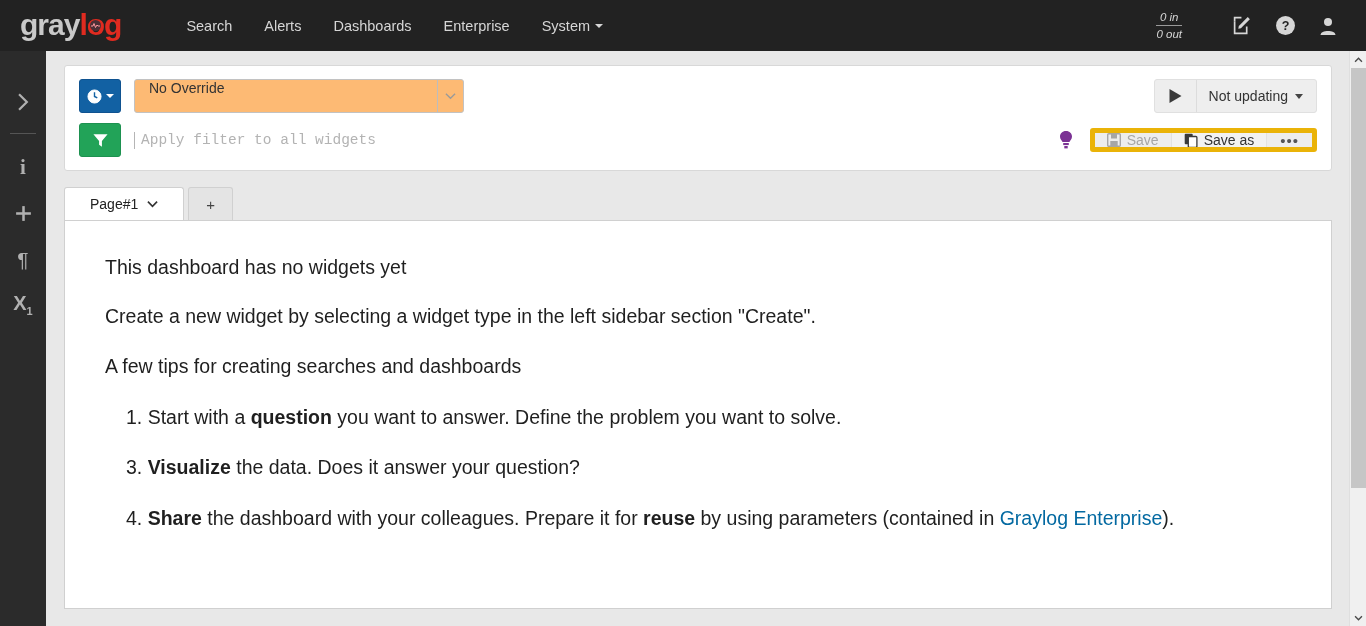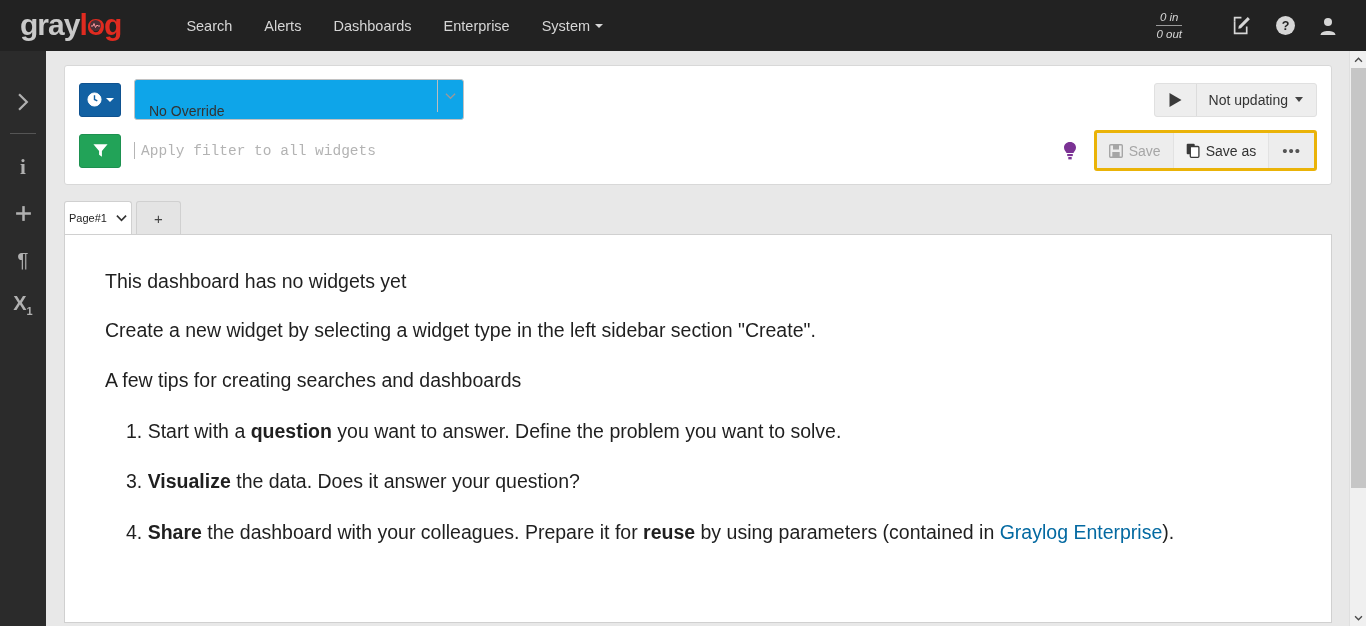--- a/index.html
+++ b/index.html
@@ -115,24 +115,24 @@
     gap: 4px; cursor: pointer;
   }
   .btn-timerange .caret-w {
     width: 0; height: 0;
     border-left: 4px solid transparent;
     border-right: 4px solid transparent;
     border-top: 4px solid #fff;
   }
   .select-override {
     margin-left: 13px;
-    width: 330px; height: 41px;
-    background: #0ea5e9;
+    width: 330px; height: 34px;
+    background: #fdba74;
     border: 1px solid #c2c2c2; border-radius: 3px;
-    display: flex; align-items: flex-end;
+    display: flex; align-items: flex-start;
     font-size: 14px; color: #333;
     padding-left: 14px; cursor: pointer;
     position: relative;
   }
   .select-override .sel-caret-box {
     position: absolute; right: 0; top: 0;
     width: 26px; height: 32px;
     border-left: 1px solid #bdbdbd;
     display: flex; align-items: center; justify-content: center;
   }
@@ -183,41 +183,41 @@
     margin-right: 6px;
   }
   .filter-ph {
     font-family: "Liberation Mono", monospace;
     font-size: 14.5px; color: #b3b3b3;
   }
   .bulb { margin: 0 16px 0 0; cursor: pointer; display: flex; }
 
   .save-group {
     display: flex; align-items: stretch;
-    height: 41px; border-radius: 3px;
-    overflow: hidden; border: 3px solid #eab308;
+    height: 24px; border-radius: 3px;
+    overflow: hidden; border: 5px solid #eab308;
   }
   .save-btn {
     display: flex; align-items: center; gap: 6px;
     padding: 0 12px; font-size: 14px;
     background: #ededed; cursor: pointer;
   }
   .save-btn.disabled { color: #a6a6a6; cursor: default; background: #ededed; }
   .save-btn.active { color: #333; background: #f2f2f2; border-left: 1px solid #e2e2e2; }
   .save-btn.dots { border-left: 1px solid #e2e2e2; color: #555; letter-spacing: 1px; font-size: 15px; padding: 0 13px; }
 
   
   .tabs-row {
     margin-top: 16px;
     display: flex; align-items: flex-end;
     height: 33px;
   }
   .tab {
     height: 33px; display: flex; align-items: center;
-    padding: 0 4px; font-size: 11px; color: #333;
+    padding: 0 25px; font-size: 14px; color: #333;
     cursor: pointer; gap: 9px;
     border: 1px solid #d0d0d0; border-bottom: none;
     border-radius: 3px 3px 0 0;
     background: #e0e0e0;
   }
   .tab.active { background: #fff; border-color: #d0d0d0; color: #222; }
   .tab.plus { margin-left: 4px; padding: 0 17px; color: #444; font-size: 15px; background: #e4e4e4; }
 
   .tab-panel {
     background: #fff;

